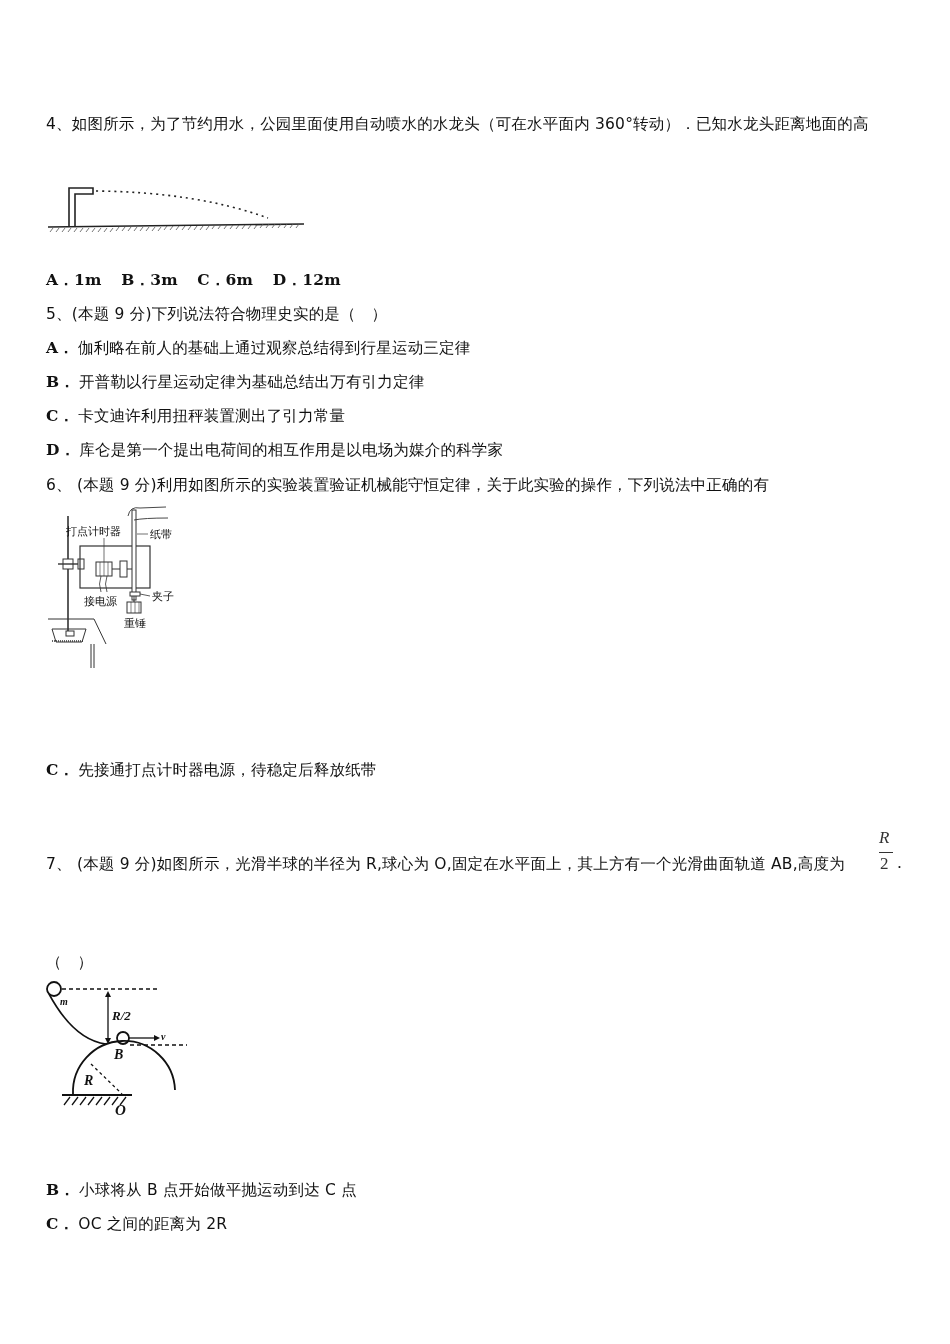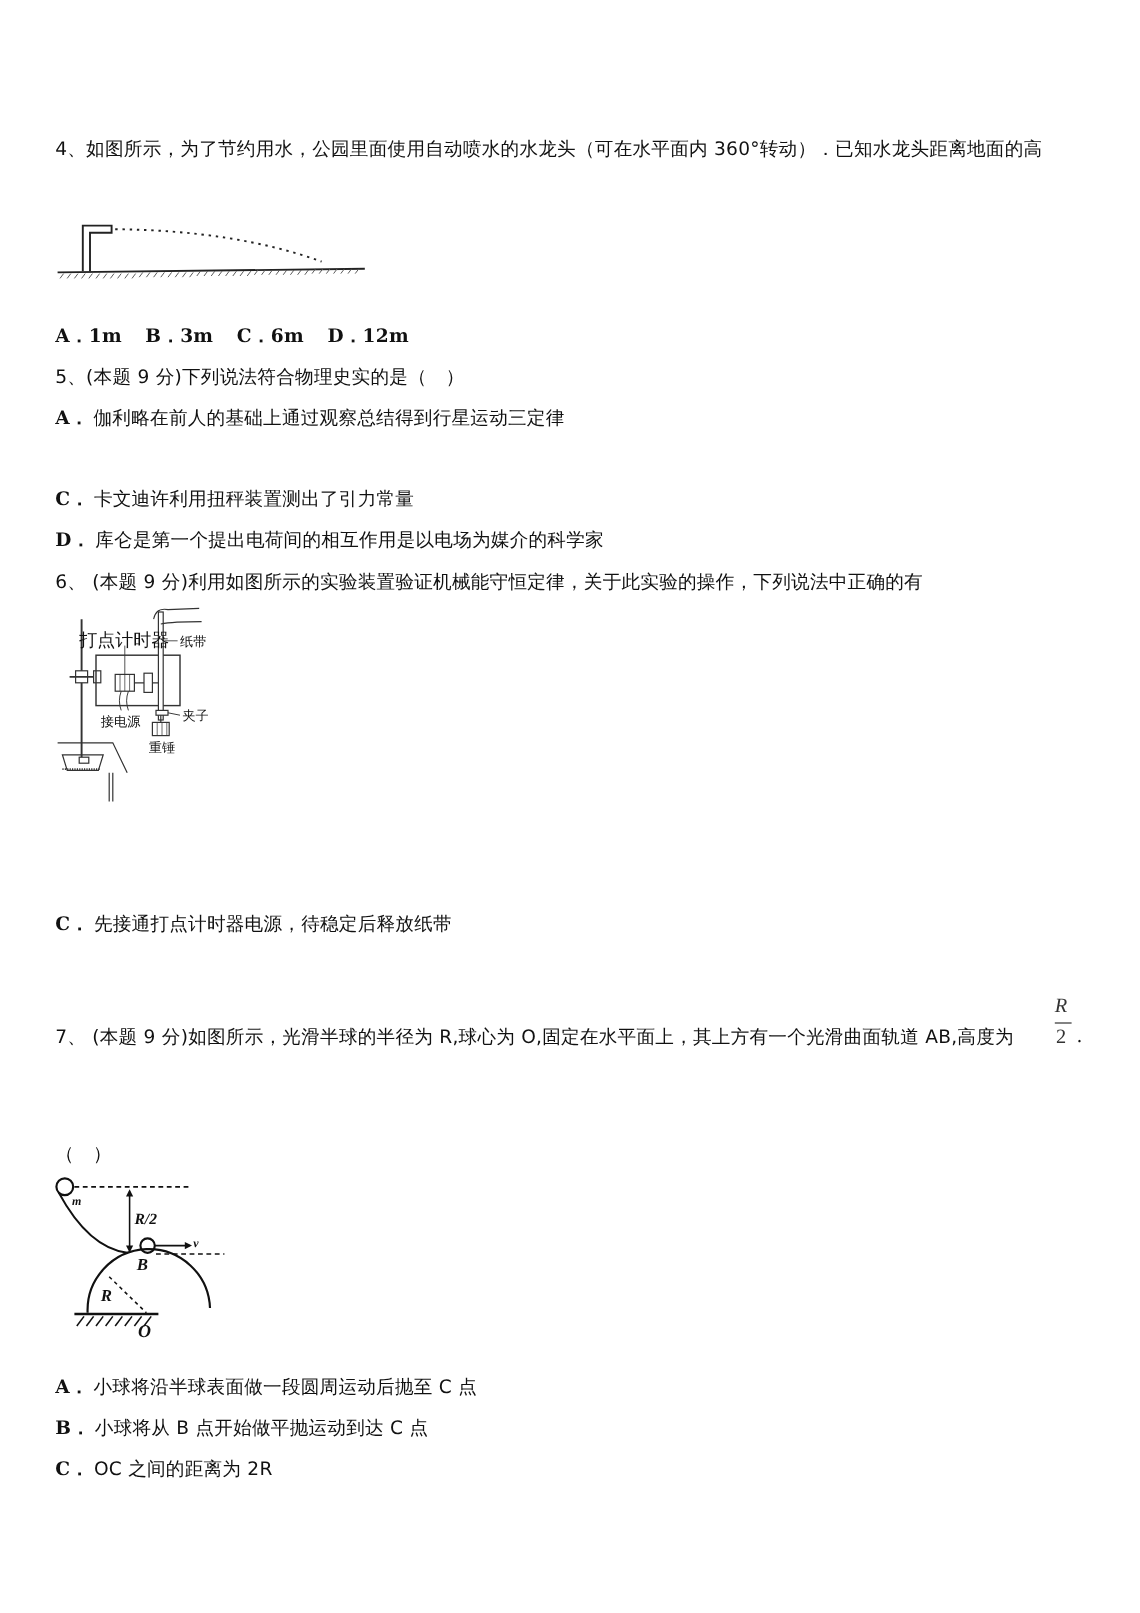--- a/index.html
+++ b/index.html
@@ -82,20 +82,21 @@
 
   <div class="line opt inline-opts" style="top:258px;">
     <span><b>A．</b><b>1m</b></span>
     <span><b>B．</b><b>3m</b></span>
     <span><b>C．</b><b>6m</b></span>
     <span><b>D．</b><b>12m</b></span>
   </div>
 
   <div class="line stem-cn" style="top:292px;">5、(本题 9 分)下列说法符合物理史实的是（　）</div>
   <div class="line opt" style="top:326px;"><span class="lbl">A．</span><span class="txt">伽利略在前人的基础上通过观察总结得到行星运动三定律</span></div>
+  <div class="line opt" style="top:360px;"><span class="lbl">B．</span><span class="txt">开普勒以行星运动定律为基础总结出万有引力定律</span></div>
   <div class="line opt" style="top:394px;"><span class="lbl">C．</span><span class="txt">卡文迪许利用扭秤装置测出了引力常量</span></div>
   <div class="line opt" style="top:428px;"><span class="lbl">D．</span><span class="txt">库仑是第一个提出电荷间的相互作用是以电场为媒介的科学家</span></div>
 
   <div class="line stem-cn" style="top:463px;">6、 (本题 9 分)利用如图所示的实验装置验证机械能守恒定律，关于此实验的操作，下列说法中正确的有</div>
 
   <div class="figure" style="left:44px; top:492px; width:150px; height:165px;">
     <svg width="150" height="165" viewBox="0 0 150 165" style="position:absolute;left:0;top:0;">
 
       <line x1="24" y1="12" x2="24" y2="130" stroke="#333" stroke-width="1.6"></line>
 
@@ -134,21 +135,21 @@
       <line x1="60" y1="34" x2="60" y2="58" stroke="#333" stroke-width="0.7"></line>
 
       <path d="M12 138 L38 138 L42 125 L8 125 Z" fill="none" stroke="#333"></path>
       <rect x="22" y="127" width="8" height="5" fill="#fff" stroke="#333"></rect>
       <line x1="8" y1="137" x2="40" y2="137" stroke="#333" stroke-width="1.5" stroke-dasharray="1,1"></line>
 
       <path d="M4 115 L50 115 L62 140" fill="none" stroke="#333"></path>
       <line x1="47" y1="140" x2="47" y2="164" stroke="#333"></line>
       <line x1="50" y1="140" x2="50" y2="164" stroke="#333"></line>
     </svg>
-    <span style="position:absolute;left:22px;top:20px;font-size:15px;font-family:'DejaVu Sans',sans-serif;">打点计时器</span>
+    <span style="position:absolute;left:22px;top:20px;font-size:11px;font-family:'DejaVu Sans',sans-serif;">打点计时器</span>
     <span style="position:absolute;left:106px;top:23px;font-size:11px;font-family:'DejaVu Sans',sans-serif;">纸带</span>
     <span style="position:absolute;left:40px;top:90px;font-size:11px;font-family:'DejaVu Sans',sans-serif;">接电源</span>
     <span style="position:absolute;left:108px;top:85px;font-size:11px;font-family:'DejaVu Sans',sans-serif;">夹子</span>
     <span style="position:absolute;left:80px;top:112px;font-size:11px;font-family:'DejaVu Sans',sans-serif;">重锤</span>
   </div>
 
   <div class="line opt" style="top:748px;"><span class="lbl">C．</span><span class="txt">先接通打点计时器电源，待稳定后释放纸带</span></div>
 
   <div class="line stem-cn" style="top:842px;text-align:right;">7、 (本题 9 分)如图所示，光滑半球的半径为 R,球心为 O,固定在水平面上，其上方有一个光滑曲面轨道 AB,高度为</div>
   <div class="frac" style="left:879px; top:816px; width:16px; height:48px;">
@@ -196,17 +197,16 @@
       </g>
     </svg>
     <span style="position:absolute;left:16px;top:16px;font-size:10px;font-weight:bold;font-style:italic;font-family:'Liberation Serif',serif;">m</span>
     <span style="position:absolute;left:68px;top:28px;font-size:13px;font-weight:bold;font-style:italic;font-family:'Liberation Serif',serif;">R/2</span>
     <span style="position:absolute;left:117px;top:51px;font-size:10px;font-weight:bold;font-style:italic;font-family:'Liberation Serif',serif;">v</span>
     <span style="position:absolute;left:70px;top:67px;font-size:14px;font-weight:bold;font-style:italic;font-family:'Liberation Serif',serif;">B</span>
     <span style="position:absolute;left:40px;top:93px;font-size:14px;font-weight:bold;font-style:italic;font-family:'Liberation Serif',serif;">R</span>
     <span style="position:absolute;left:71px;top:122px;font-size:15px;font-weight:bold;font-style:italic;font-family:'Liberation Serif',serif;">O</span>
   </div>
 
-  <div class="line opt" style="top:1134px;"><span class="lbl">A．</span><span class="txt">小球将沿半球表面做一段圆周运动后抛至 C 点</span></div>
   <div class="line opt" style="top:1168px;"><span class="lbl">B．</span><span class="txt">小球将从 B 点开始做平抛运动到达 C 点</span></div>
   <div class="line opt" style="top:1202px;"><span class="lbl">C．</span><span class="txt">OC 之间的距离为 2R</span></div>
 
 </div>
 
 </body></html>

